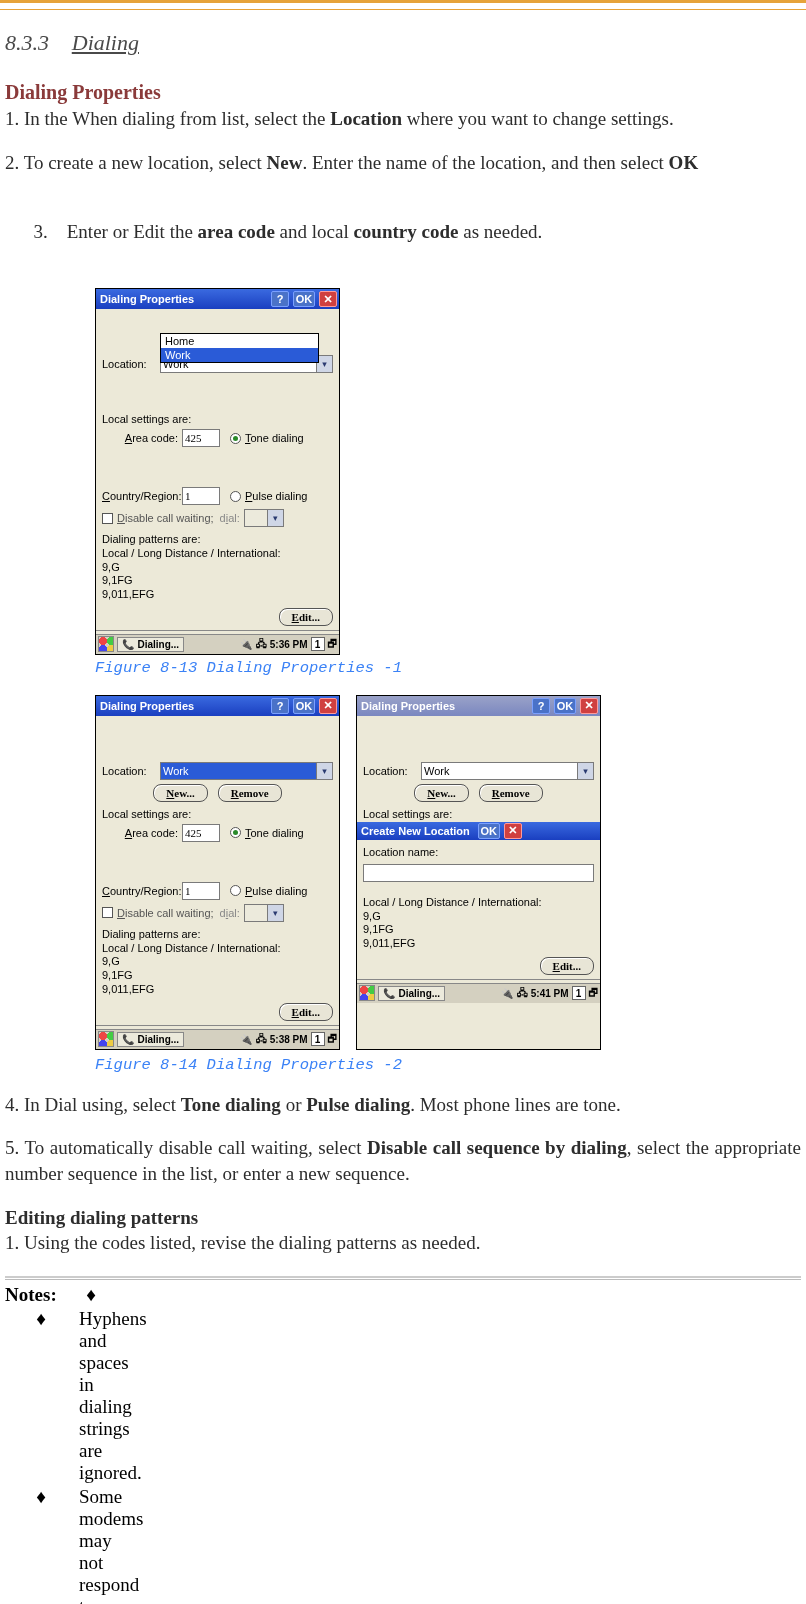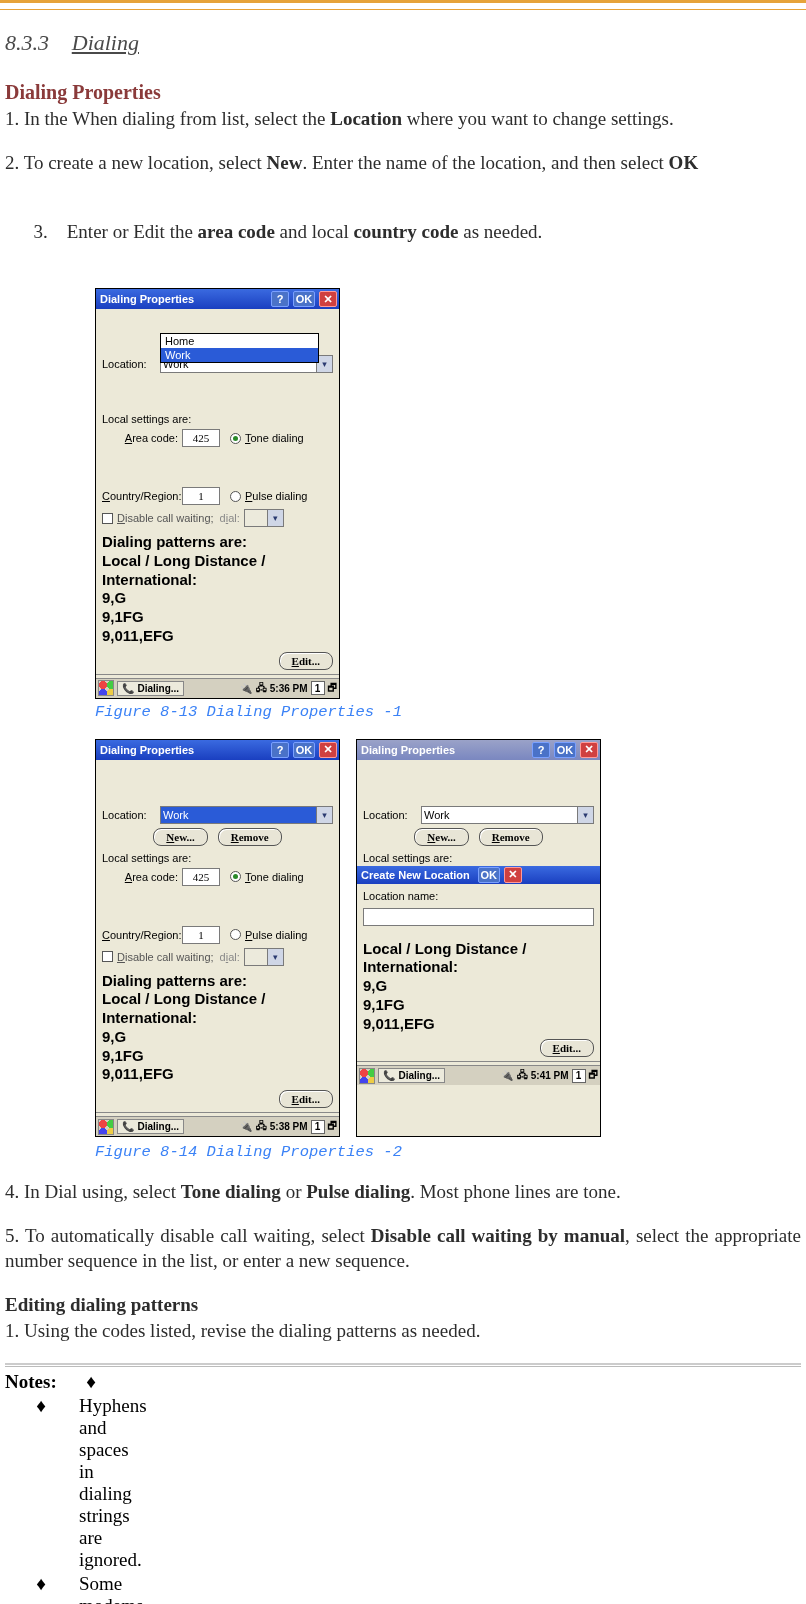--- a/index.html
+++ b/index.html
@@ -86,21 +86,21 @@
   .tb-help { background: #4a72c8; border:1px solid #7aa0ff; }
   .tb-ok   { background: #4a72c8; border:1px solid #7aa0ff; width:22px; }
   .tb-close{ background: #d04040; border:1px solid #ff9a9a; }
   .body { padding: 6px 6px 4px 6px; position: relative; }
   .row { display: flex; align-items: center; margin-bottom: 4px; margin-top: 40px; }
   .lab { width: 58px; font-size: 11px; }
   .lab-r { text-align: right; padding-right: 4px; }
   select.wmfield, input.wmfield {
     font-family: Tahoma; font-size: 11px;
     border: 1px solid #7a7a7a;
-    background: #fff; height: 18px; padding: 0 2px; text-align: center;
+    background: #fff; height: 18px; padding: 0 2px;
   }
   .combo {
     position: relative; flex: 1;
     border: 1px solid #7a7a7a; background: #fff; height: 18px;
     display: flex; align-items: center; padding: 0 2px;
   }
   .combo .arrow {
     position: absolute; right: 0; top: 0; width: 16px; height: 16px;
     background: #cfd6e6; border-left: 1px solid #7a7a7a;
     display: flex; align-items: center; justify-content: center;
@@ -121,21 +121,21 @@
   .wmbtn u { text-decoration: underline; }
   .radio { display: inline-flex; align-items: center; gap: 4px; font-size: 11px; }
   .rd {
     width: 11px; height: 11px; border: 1px solid #555; border-radius: 50%;
     display: inline-flex; align-items: center; justify-content: center; background:#fff;
   }
   .rd.on::after { content:""; width:5px; height:5px; background:#2a8a2a; border-radius:50%; }
   .cb {
     width: 11px; height: 11px; border: 1px solid #555; background: #fff; display:inline-block;
   }
-  .patterns { font-size: 15px; margin-top: 6px; line-height: 1.25; font-weight: bold; }
+  .patterns { font-size: 11px; margin-top: 6px; line-height: 1.25; }
   .editrow { display: flex; justify-content: flex-end; margin-top: 6px; }
   .taskbar {
     height: 20px; background: #d4d0c0; border-top: 1px solid #888;
     display: flex; align-items: center; padding: 0 2px; gap: 3px;
     font-size: 10px;
   }
   .start { width:16px; height:16px; background:
     radial-gradient(circle at 4px 4px, #e44 0 4px, transparent 4px),
     radial-gradient(circle at 12px 4px, #4c4 0 4px, transparent 4px),
     radial-gradient(circle at 4px 12px, #44e 0 4px, transparent 4px),
@@ -419,21 +419,21 @@
         </div>
       </div>
     </div>
     <div class="fig-caption">Figure 8-14 Dialing Properties -2</div>
 
     <p class="step">
       <span>4. In Dial using, select </span><span class="bold">Tone dialing</span><span> or </span><span class="bold">Pulse dialing</span><span>. Most phone lines are tone.</span>
     </p>
 
     <p class="step justify">
-      <span>5.  To  automatically  disable  call  waiting,  select  </span><span class="bold">Disable  call  waiting  by  manual</span><span>,  select  the appropriate number sequence in the list, or enter a new sequence.</span>
+      <span>5.  To  automatically  disable  call  waiting,  select  </span><span class="bold">Disable  call  sequence  by  dialing</span><span>,  select  the appropriate number sequence in the list, or enter a new sequence.</span>
     </p>
 
     <p class="bold" style="margin-top:6px">Editing dialing patterns</p>
     <p>1. Using the codes listed, revise the dialing patterns as needed.</p>
 
     <div class="sep-double"></div>
     <div class="notes-grid">
       <div class="notes-lbl">Notes:</div>
       <div class="diamond">♦</div>
       <div></div>

